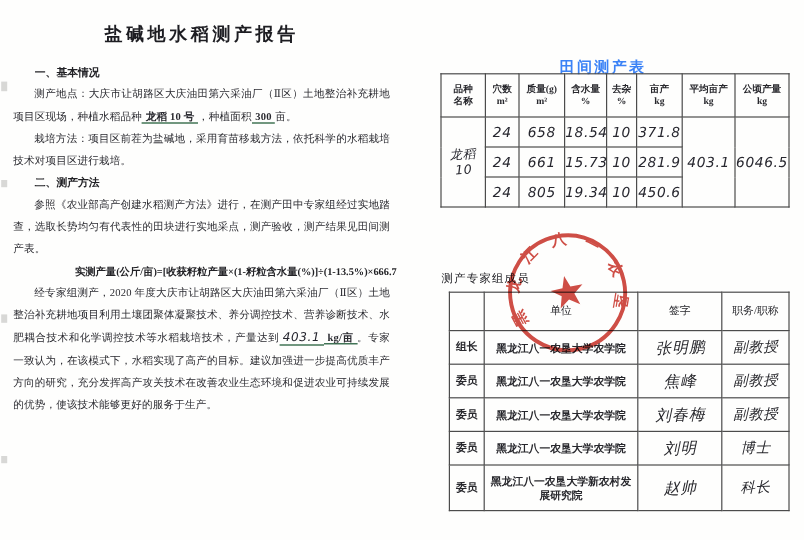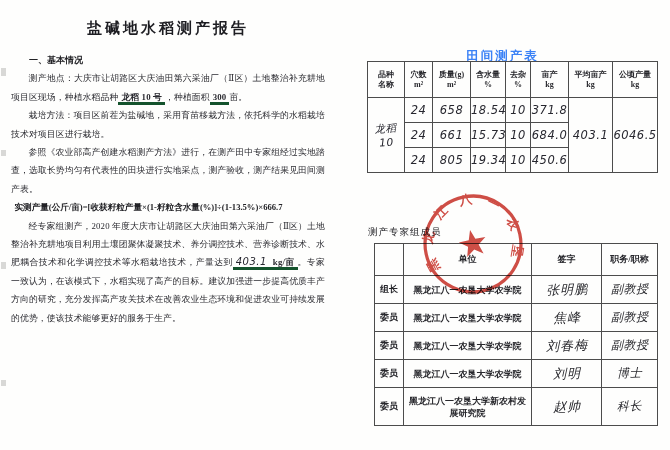--- a/index.html
+++ b/index.html
@@ -8,22 +8,22 @@
     font-family: "Liberation Serif", "DejaVu Serif", serif;
     background:#ffffff; color:#26262b; overflow:hidden;
   }
   .canvas { position:relative; width:670px; height:382px; background:#fdfdfc; }
 
   
   .left-page { position:absolute; left:0; top:0; width:335px; height:450px; padding:0 10px 0 11px; background:#fefefd; }
   .doc-title { margin:19px 0 13px 0; text-align:center; font-size:15px; font-weight:bold; letter-spacing:3px; color:#1d1d22; }
   .para { font-size:8.8px; line-height:18.4px; text-align:justify; text-indent:2em; color:#2a2a30; letter-spacing:.15px; }
   .sec-head { font-size:9px; line-height:18.4px; font-weight:bold; text-indent:2em; color:#222226; }
-  .formula { font-size:8.6px; line-height:18.4px; font-weight:bold; text-indent:.4em; letter-spacing:0; color:#222226; white-space:nowrap; }
-  .u { font-weight:bold; border-bottom:3px solid #14532d; padding:0 3px; }
+  .formula { font-size:8.6px; line-height:18.4px; font-weight:bold; text-indent:.4em; letter-spacing:0; color:#222226; white-space:nowrap;margin-left:48px; }
+  .u { font-weight:bold; border-bottom:1px solid #14532d; padding:0 3px; }
   .hw { font-family:"DejaVu Sans", sans-serif; font-style:italic; color:#25252e; }
   .hw-inline { font-size:10px; font-weight:500; letter-spacing:.5px; }
 
   
   .artifact { position:absolute; left:1px; width:5px; background:#d8d8d6; }
 
   
   .right-page { position:absolute; left:335px; top:0; width:335px; height:450px; background:#fefefd; }
   .t1-title { position:absolute; top:24px; left:0; width:335px; text-align:center; font-size:12.5px; font-weight:bold; letter-spacing:2px; color:#3b82f6;margin-top:24px; }
 
@@ -33,21 +33,21 @@
   .field-table th { height:36px; font-size:8px; font-weight:bold; color:#28282d; }
   .field-table th .h2l { display:block; line-height:10px; }
   .field-table td { height:25px; }
   .cell-hw { font-family:"DejaVu Sans", sans-serif; font-style:italic; font-size:11.5px; font-weight:500; color:#27272f; letter-spacing:.5px; }
   .variety-hw { display:inline-block; transform:rotate(-4deg); font-size:10.5px; }
 
   .members-label { position:absolute; left:33px; top:226px; font-size:9.5px; font-weight:normal; letter-spacing:1px; color:#202025; }
 
   .expert-table { position:absolute; left:39px; top:243px; width:283px; }
   .expert-table th, .expert-table td { border:1px solid #4c4c4c; text-align:center; vertical-align:middle; padding:1px 2px; }
-  .expert-table th { height:32px; font-size:9px; font-weight:bold; color:#28282d; }
+  .expert-table th { height:32px; font-size:9px; font-weight:normal; color:#28282d; }
   .expert-table td { height:28px; font-size:9px; color:#28282d; }
   .expert-table tr.last td { height:38px; }
   .unit-cell { line-height:12px; font-weight:bold; }
   .sign-hw { font-size:13px; letter-spacing:1px; transform:rotate(-2deg); display:inline-block; }
   .title-hw { font-size:12px; display:inline-block; transform:rotate(-1deg); }
 
   .seal { position:absolute; left:420px; top:191px; width:106px; height:106px; transform:rotate(-12deg); mix-blend-mode:multiply; opacity:.88; pointer-events:none; }
 </style>
 </head>
 <body>
@@ -62,20 +62,21 @@
 
     <div class="doc-title">盐碱地水稻测产报告</div>
 
 
     <div class="sec-head">一、基本情况</div>
 
     <p class="para"><span>测产地点：大庆市让胡路区大庆油田第六采油厂（Ⅱ区）土地整治补充耕地项目区现场，种植水稻品种</span><span class="u">龙稻 10 号</span><span>，种植面积</span><span class="u">300</span><span>亩。</span></p>
 
     <p class="para">栽培方法：项目区前茬为盐碱地，采用育苗移栽方法，依托科学的水稻栽培技术对项目区进行栽培。</p>
 
+    <div class="sec-head">二、测产方法</div>
 
     <p class="para">参照《农业部高产创建水稻测产方法》进行，在测产田中专家组经过实地踏查，选取长势均匀有代表性的田块进行实地采点，测产验收，测产结果见田间测产表。</p>
 
     <div class="formula">实测产量(公斤/亩)=[收获籽粒产量×(1-籽粒含水量(%)]÷(1-13.5%)×666.7</div>
 
 
     <p class="para"><span>经专家组测产，2020 年度大庆市让胡路区大庆油田第六采油厂（Ⅱ区）土地整治补充耕地项目利用土壤团聚体凝聚技术、养分调控技术、营养诊断技术、水肥耦合技术和化学调控技术等水稻栽培技术，产量达到</span><span class="u hw hw-inline">403.1</span><span class="u">kg/亩</span><span>。专家一致认为，在该模式下，水稻实现了高产的目标。建议加强进一步提高优质丰产方向的研究，充分发挥高产攻关技术在改善农业生态环境和促进农业可持续发展的优势，使该技术能够更好的服务于生产。</span></p>
   </div>
 
   <div class="right-page">
@@ -138,21 +139,21 @@
           <td class="cell-hw">10</td>
           <td class="cell-hw">371.8</td>
           <td rowspan="3" class="cell-hw">403.1</td>
           <td rowspan="3" class="cell-hw">6046.5</td>
         </tr>
         <tr>
           <td class="cell-hw">24</td>
           <td class="cell-hw">661</td>
           <td class="cell-hw">15.73</td>
           <td class="cell-hw">10</td>
-          <td class="cell-hw">684.0</td>
+          <td class="cell-hw">281.9</td>
         </tr>
         <tr>
           <td class="cell-hw">24</td>
           <td class="cell-hw">805</td>
           <td class="cell-hw">19.34</td>
           <td class="cell-hw">10</td>
           <td class="cell-hw">450.6</td>
         </tr>
       </tbody>
     </table>

